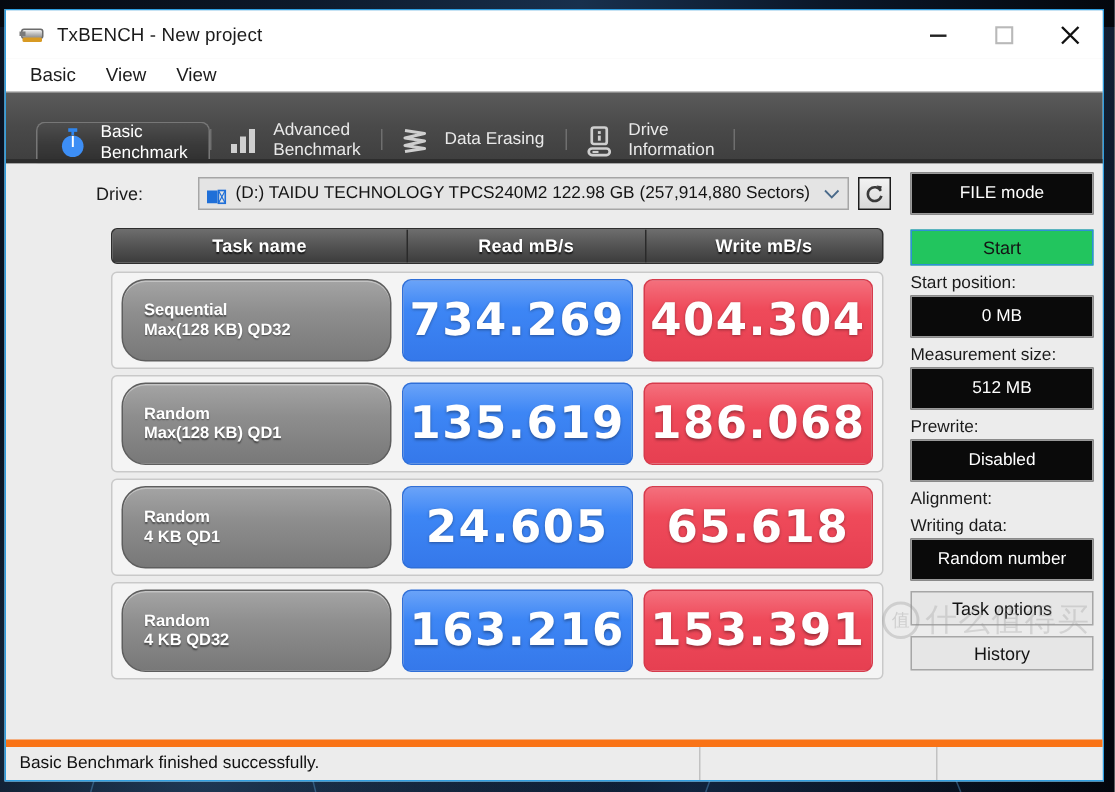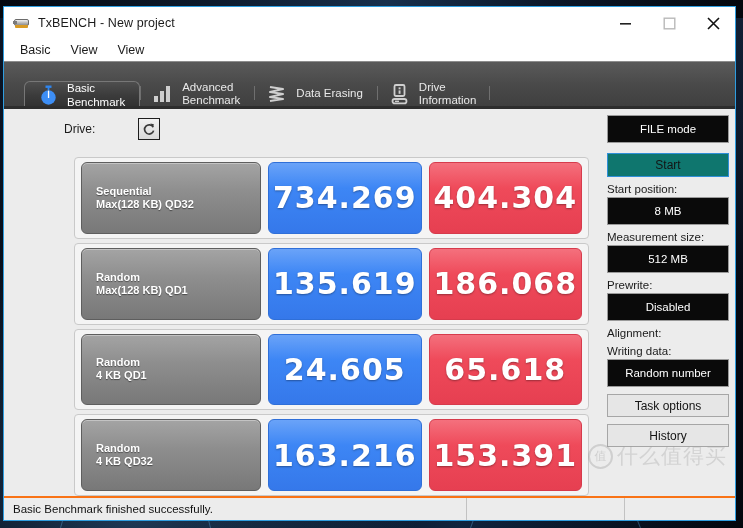--- a/index.html
+++ b/index.html
@@ -151,21 +151,21 @@
   .hdr .c1{flex:0 0 196px;}
   .hdr .c2{flex:1 1 0;border-left:1px solid #2a2a2a;}
   .hdr .c3{flex:1 1 0;border-left:1px solid #2a2a2a;}
 
   .rowwrap{flex:1 1 auto;display:flex;flex-direction:column;gap:4px;padding-top:5px;min-height:0;}
   .row{
     flex:1 1 0;background:#f4f4f4;border:1px solid #c9c9c9;border-radius:4px;
     display:flex;align-items:center;padding:4px 6px;box-sizing:border-box;gap:7px;min-height:0;
   }
   .task{
-    flex:0 0 180px;align-self:stretch;border-radius:6px;box-sizing:border-box;
+    flex:0 0 180px;align-self:stretch;border-radius:16px;box-sizing:border-box;
     background:linear-gradient(180deg,#a4a4a4 0%,#8e8e8e 40%,#787878 100%);
     border:1px solid #5e5e5e;
     display:flex;flex-direction:column;justify-content:center;padding-left:14px;
     box-shadow:inset 0 1px 0 rgba(255,255,255,.35);
   }
   .task span{
     font-size:11px;color:#ffffff;font-weight:bold;line-height:13px;
     text-shadow:0 1px 1px rgba(0,0,0,.45);
   }
   .val{
@@ -191,29 +191,29 @@
     font-size:11.5px;color:#ffffff;margin:0 6px;
   }
   .side-lab{font-size:11.5px;color:#1b1b1b;margin:6px 0 2px 6px;}
   .btn{
     height:23px;margin:0 6px;box-sizing:border-box;
     background:#e6e6e6;border:1px solid #a6a6a6;
     display:flex;align-items:center;justify-content:center;
     font-size:12px;color:#141414;
   }
   .btn.start{
-    background:#0f766e;border:1px solid #2f8fd8;height:24px;
+    background:#22c55e;border:1px solid #2f8fd8;height:24px;
   }
   .gap8{height:10px;}
   .gap6{height:7px;}
 
   
   .statusbar{
-    height:22px;flex:0 0 auto;background:#ececec;border-top:2px solid #f97316;
-    display:flex;align-items:center;position:relative;
+    height:22px;flex:0 0 auto;background:#ececec;border-top:5px solid #f97316;
+    display:flex;align-items:center;position:relative;margin-top:40px;
   }
   .status-seg{
     height:22px;display:flex;align-items:center;box-sizing:border-box;
   }
   .status-seg.s1{flex:1 1 0;padding-left:9px;border-right:1px solid #c2c2c2;}
   .status-seg.s2{flex:0 0 158px;border-right:1px solid #c2c2c2;}
   .status-seg.s3{flex:0 0 110px;}
   .status-txt{font-size:11.5px;color:#111;white-space:nowrap;}
 
   
@@ -331,30 +331,50 @@
       </span>
     </div>
   </div>
 
   <div class="content">
 
     <div class="left">
 
       <div class="driverow">
         <div class="drive-lab">Drive:</div>
+        <div class="drive-combo">
+          <span class="drv-icon">
+            <svg width="13" height="11" viewBox="0 0 13 11">
+              <rect x="0" y="1" width="7" height="8.5" fill="#1f6fd8"></rect>
+              <rect x="7.6" y="1" width="4.6" height="8.5" fill="none" stroke="#1f6fd8" stroke-width="1.1"></rect>
+              <path d="M7.8 1.3 L12 9.2 M12 1.3 L7.8 9.2" stroke="#1f6fd8" stroke-width=".8"></path>
+            </svg>
+          </span>
+          <span class="drive-txt">(D:) TAIDU TECHNOLOGY TPCS240M2  122.98 GB (257,914,880 Sectors)</span>
+          <span class="combo-arrow">
+            <svg width="11" height="7" viewBox="0 0 11 7">
+                <path d="M1 1 L5.5 5.6 L10 1" fill="none" stroke="#4a6a8a" stroke-width="1.2"></path>
+              </svg>
+          </span>
+        </div>
         <div class="refresh-btn">
           <svg width="14" height="14" viewBox="0 0 14 14">
             <path d="M11.2 5.2 A4.6 4.6 0 1 0 11.6 8.6" fill="none" stroke="#3a3a3a" stroke-width="1.7"></path>
             <path d="M8.4 1.6 L11.9 2.2 L11.0 5.7 Z" fill="#3a3a3a"></path>
           </svg>
         </div>
       </div>
 
       <div class="results">
 
+        <div class="hdr">
+          <div class="c1">Task name</div>
+          <div class="c2">Read mB/s</div>
+          <div class="c3">Write mB/s</div>
+        </div>
 
         <div class="rowwrap">
 
           <div class="row">
             <div class="task">
               <span>Sequential</span>
               <span>Max(128 KB) QD32</span>
             </div>
             <div class="val read">734.269</div>
             <div class="val write">404.304</div>
@@ -390,21 +410,21 @@
         </div>
       </div>
     </div>
 
     <div class="right">
       <div class="dark-field">FILE mode</div>
       <div class="gap8"></div>
       <div class="btn start">Start</div>
 
       <div class="side-lab">Start position:</div>
-      <div class="dark-field">8 MB</div>
+      <div class="dark-field">0 MB</div>
 
       <div class="side-lab">Measurement size:</div>
       <div class="dark-field">512 MB</div>
 
       <div class="side-lab">Prewrite:</div>
       <div class="dark-field">Disabled</div>
 
       <div class="side-lab">Alignment:</div>
 
       <div class="side-lab">Writing data:</div>

